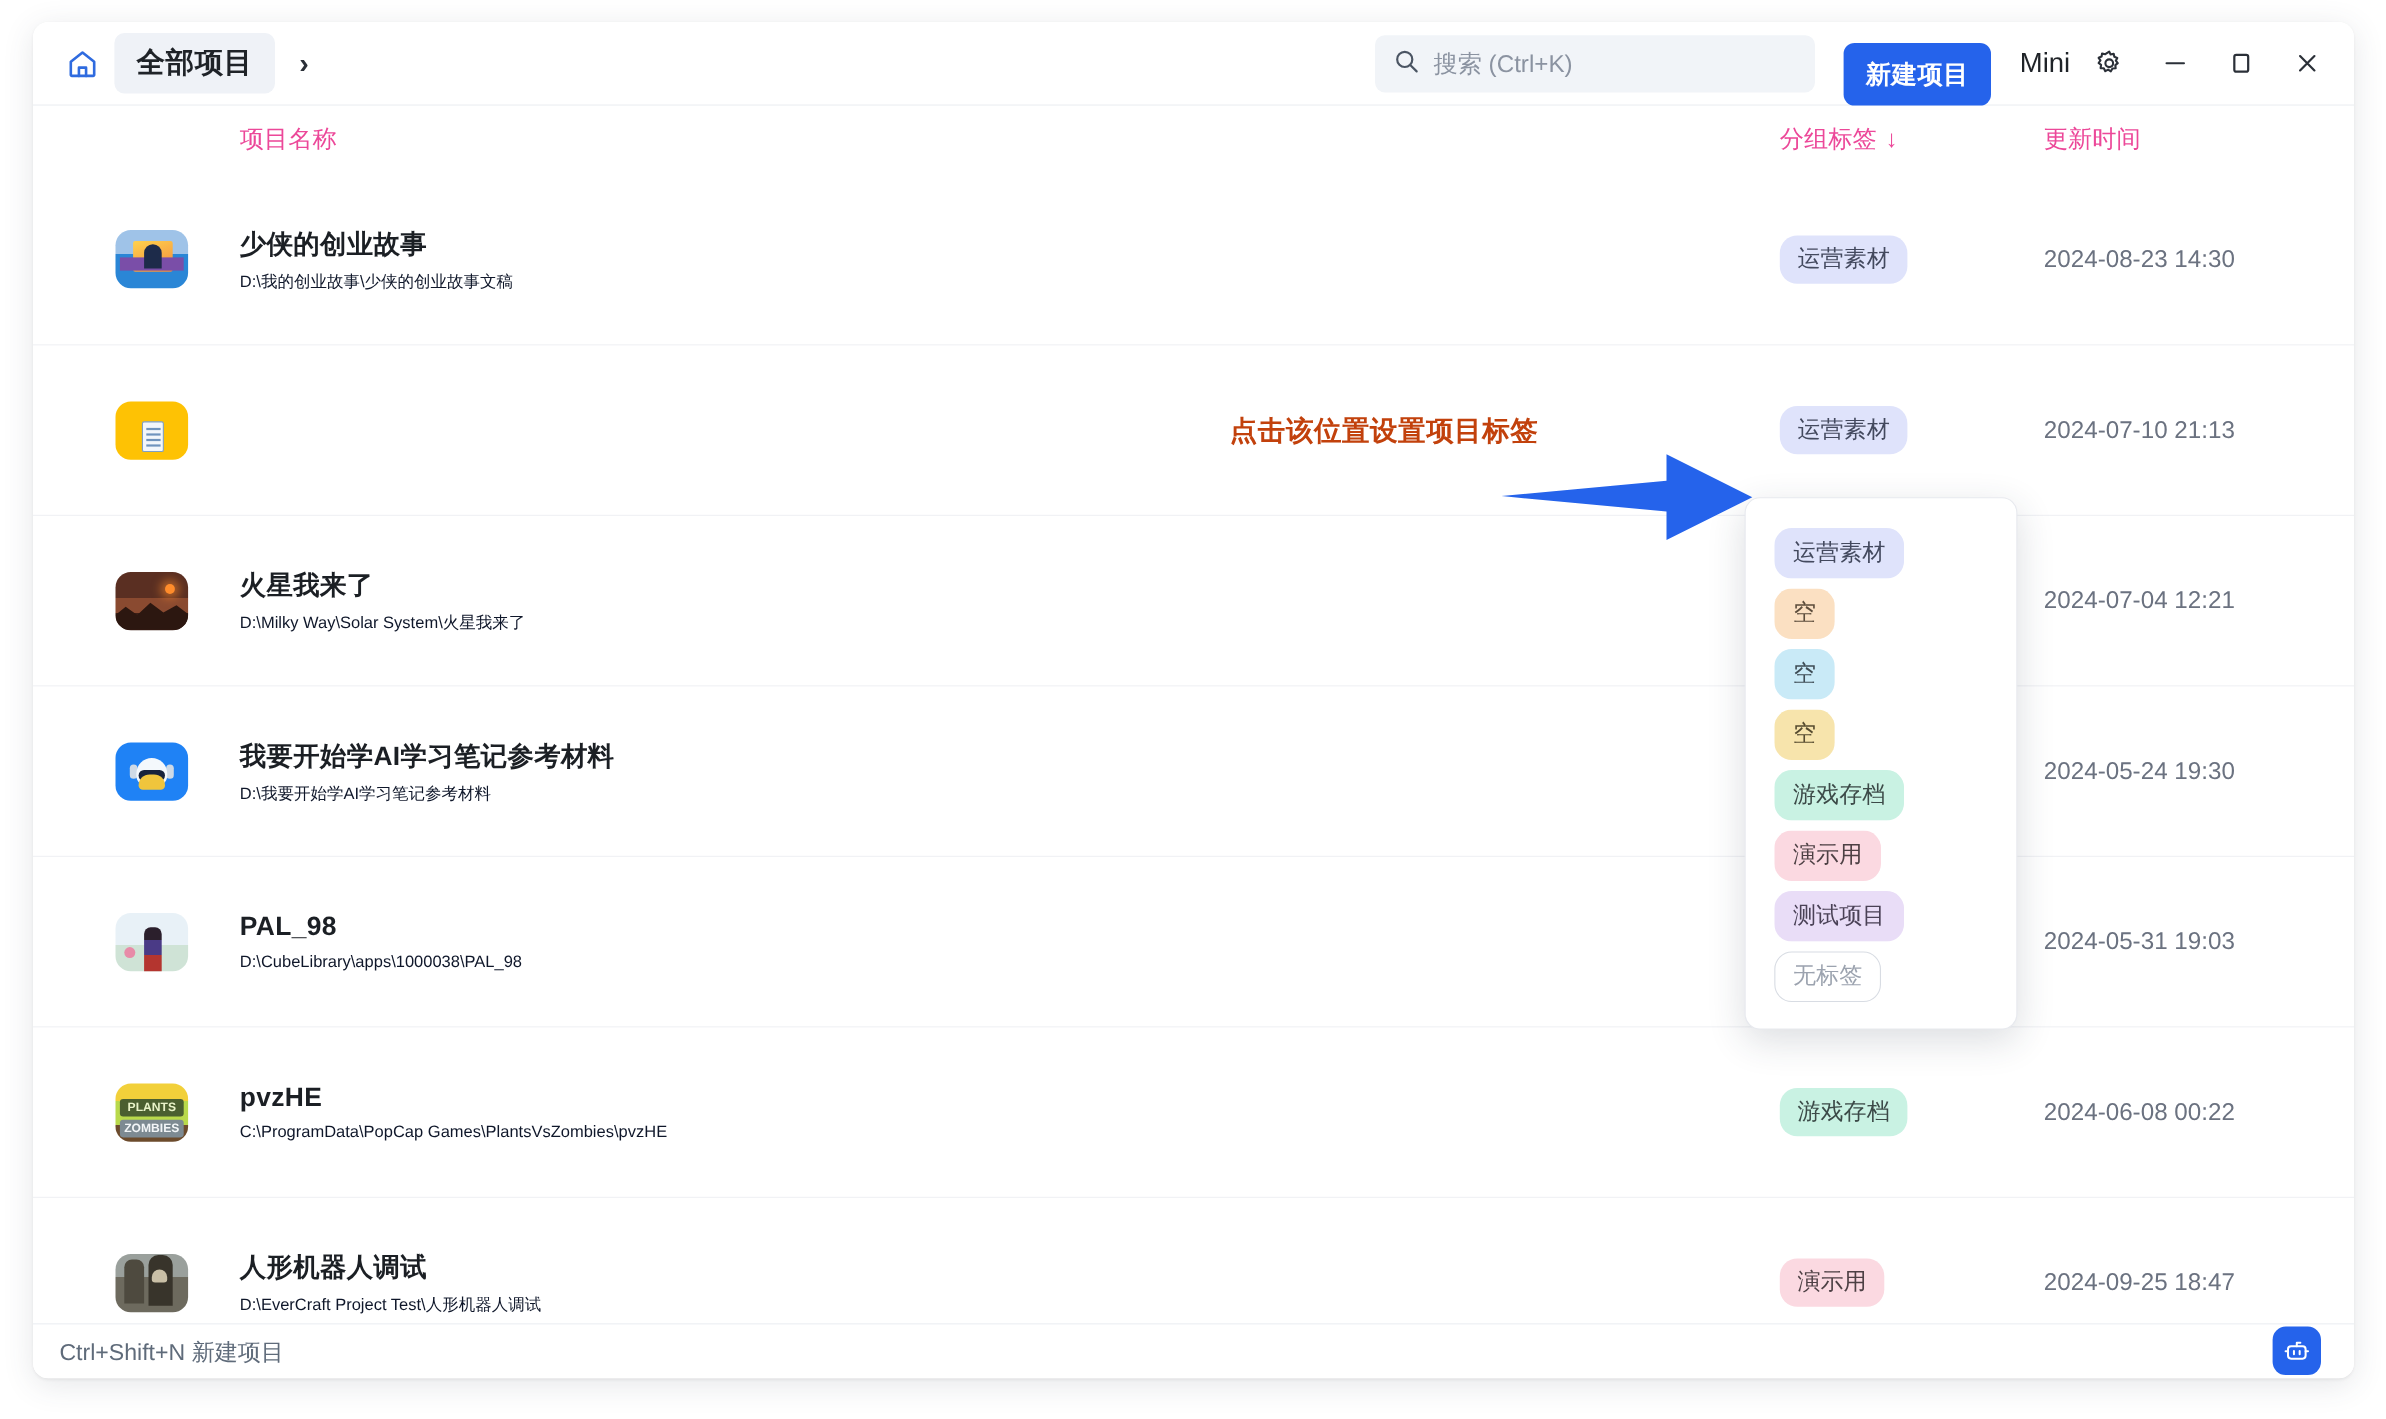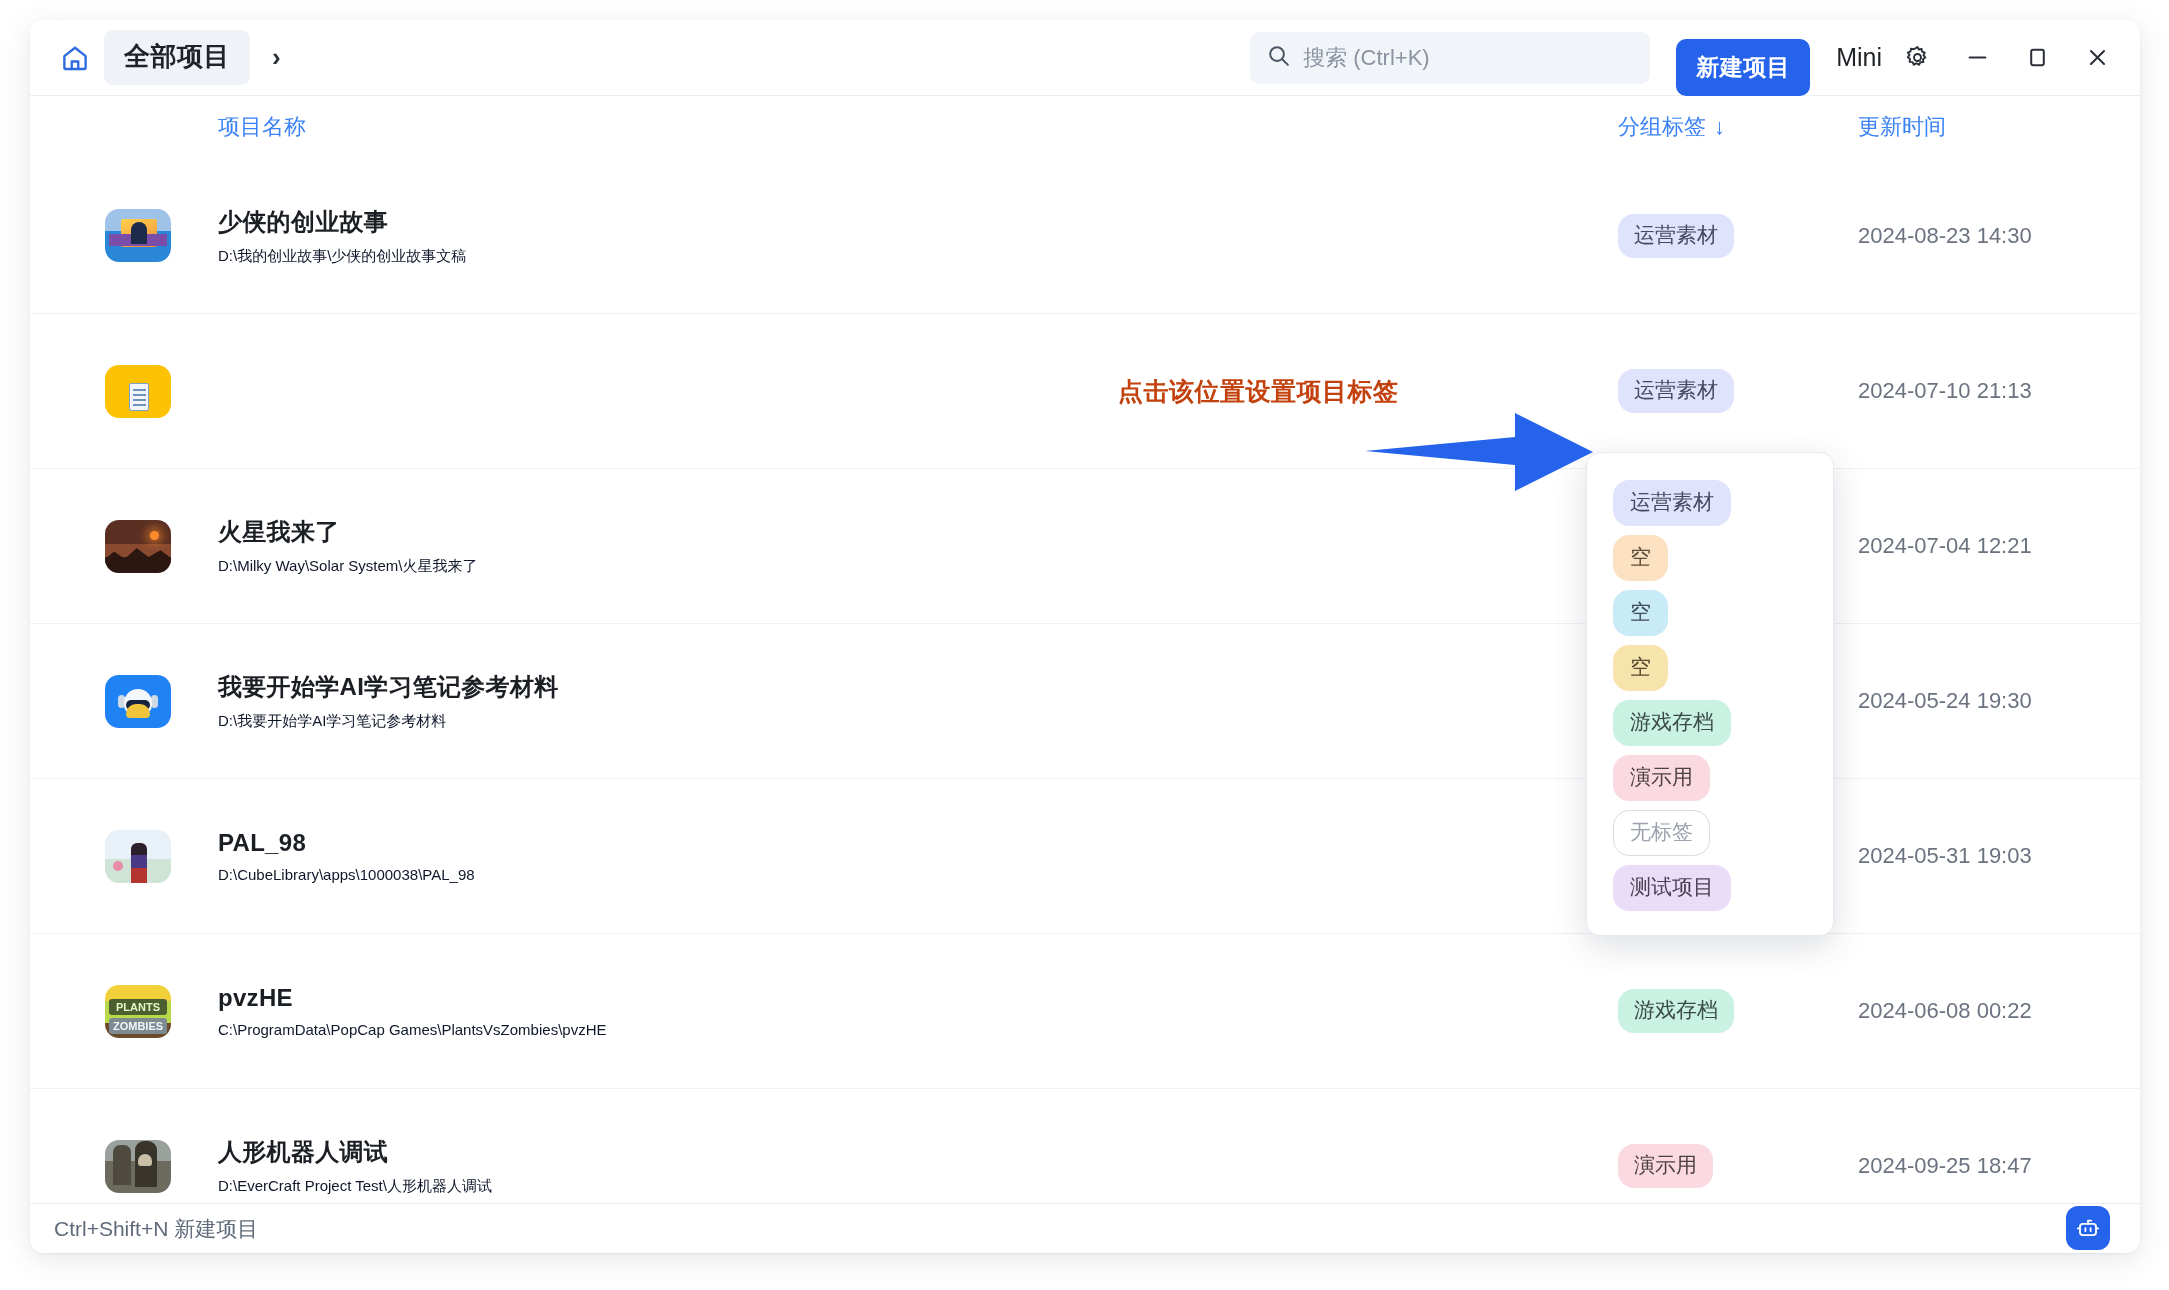--- a/index.html
+++ b/index.html
@@ -100,21 +100,21 @@
     color: #2b3038;
   }
 
   
   .list-head {
     position: relative;
     height: 62px;
     display: flex;
     align-items: center;
     font-size: 22px;
-    color: #3b82f6;
+    color: #ec4899;
   }
   .col-name  { position: absolute; left: 188px; }
   .col-tag   { position: absolute; left: 1588px; display: flex; align-items: center; gap: 8px; cursor: pointer; }
   .col-time  { position: absolute; left: 1828px; }
 
   
   .rows { position: relative; }
   .row {
     position: relative;
     height: 155px;
@@ -448,24 +448,24 @@
       <div class="dd-item">
         <span class="tag" style="background:#f7e4ac;color:#574c30;border:1px solid transparent">空</span>
       </div>
       <div class="dd-item">
         <span class="tag" style="background:#c9f2e3;color:#3c4a48;border:1px solid transparent">游戏存档</span>
       </div>
       <div class="dd-item">
         <span class="tag" style="background:#fbd9e1;color:#4d4044;border:1px solid transparent">演示用</span>
       </div>
       <div class="dd-item">
+        <span class="tag" style="background:#e9ddf7;color:#4a4156;border:1px solid transparent">测试项目</span>
+      </div>
+      <div class="dd-item">
         <span class="tag" style="background:#ffffff;color:#9ca3af;border:1px solid #d8dce3">无标签</span>
-      </div>
-      <div class="dd-item">
-        <span class="tag" style="background:#e9ddf7;color:#4a4156;border:1px solid transparent">测试项目</span>
       </div>
     </div>
 
   <div class="anno-text">点击该位置设置项目标签</div>
   <div class="anno-arrow">
     <svg width="230" height="95" viewBox="0 0 230 95">
       <path d="M0 46 L150 32 L150 8 L228 47 L150 86 L150 60 Z" fill="#2563eb"></path>
     </svg>
   </div>
 

